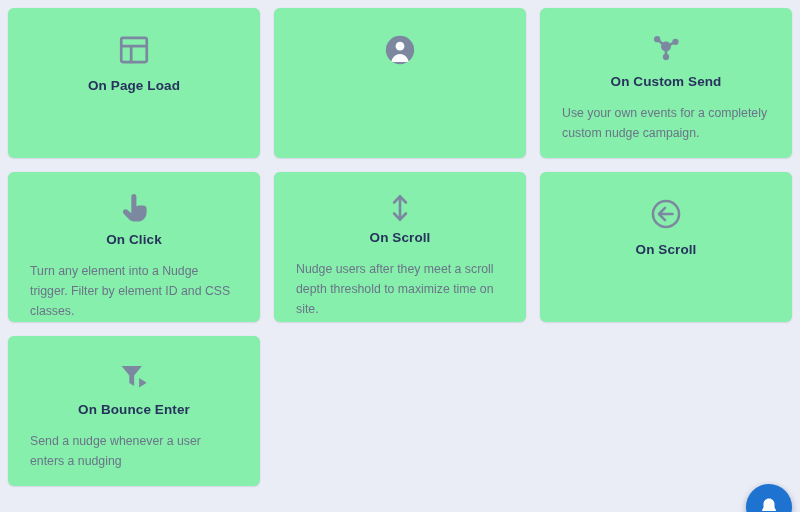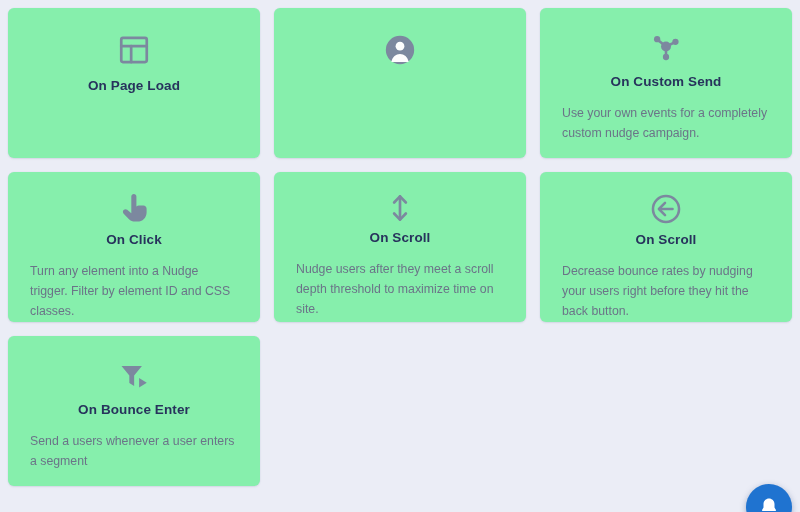--- a/index.html
+++ b/index.html
@@ -157,32 +157,31 @@
 
   <div class="card">
     <div class="card-icon">
       <svg width="34" height="34" viewBox="0 0 24 24" fill="none" stroke="currentColor" stroke-width="1.8" stroke-linecap="round" stroke-linejoin="round">
         <circle cx="12" cy="12" r="9.2"></circle>
         <line x1="16.6" y1="12" x2="7.6" y2="12"></line>
         <polyline points="11.3,7.7 7.0,12 11.3,16.3"></polyline>
       </svg>
     </div>
     <div class="card-title">On Scroll</div>
-    <div class="card-desc">Decrease bounce rates by nudging your users right before they hit the back button.</div>
   </div>
 
   <div class="card">
     <div class="card-icon">
       <svg width="34" height="34" viewBox="0 0 24 24">
         <path fill="currentColor" d="M3.2 5.0h14.4l-5.5 6.6v7.4l-3.4-2.1v-5.3z"></path>
         <polygon fill="currentColor" points="15.6,13.4 21.0,16.8 15.6,20.2"></polygon>
       </svg>
     </div>
     <div class="card-title">On Bounce Enter</div>
-    <div class="card-desc">Send a users whenever a user enters a segment</div>
+    <div class="card-desc">Send a nudge whenever a user enters a nudging</div>
   </div>
 
 
   <div class="fab">
     <span>
       <svg width="22" height="22" viewBox="0 0 24 24" fill="#ffffff">
         <path d="M12 2.6c-3.3 0-6 2.7-6 6v4.0l-1.6 2.6c-0.3 0.5 0.1 1.1 0.7 1.1h13.8c0.6 0 1.0-0.6 0.7-1.1L18 12.6v-4.0c0-3.3-2.7-6-6-6z"></path>
         <path d="M9.6 18.6c0.2 1.3 1.2 2.2 2.4 2.2s2.2-0.9 2.4-2.2z"></path>
       </svg>
     </span>

